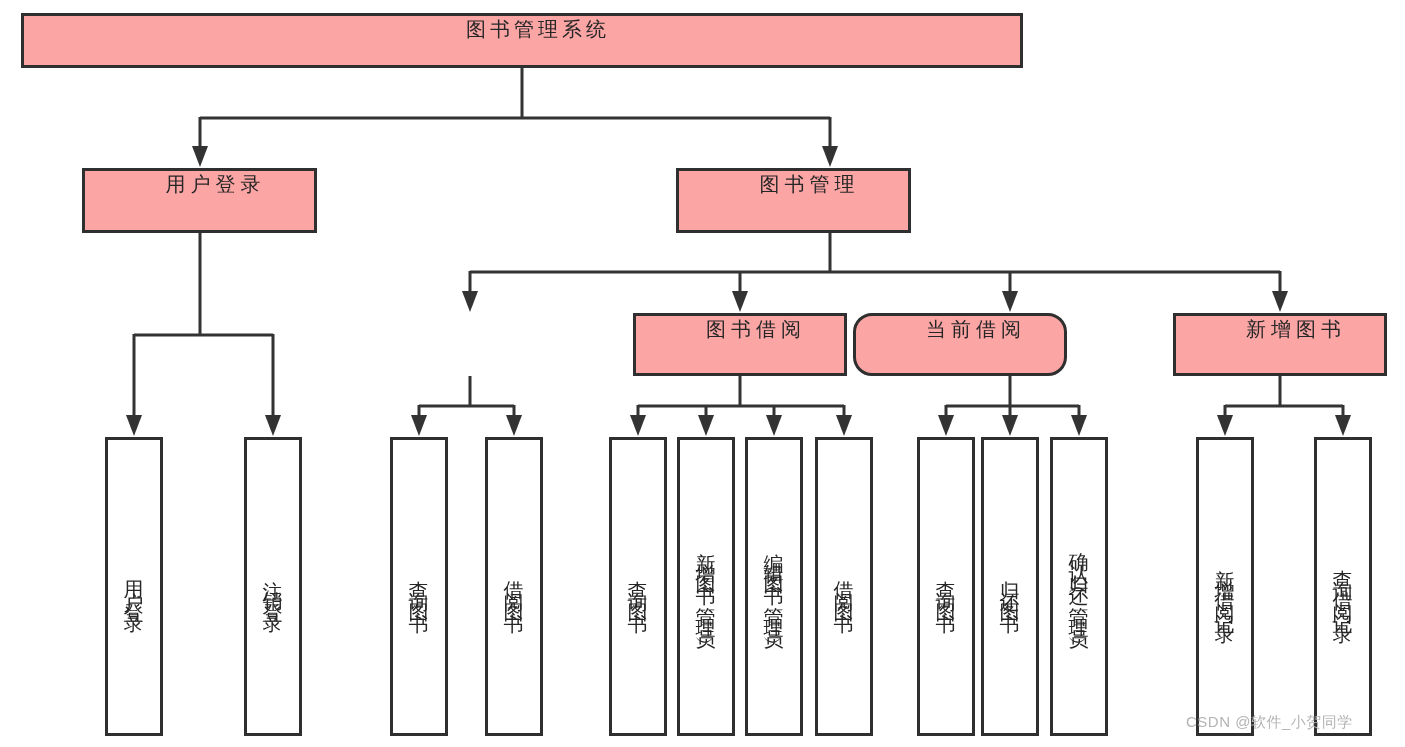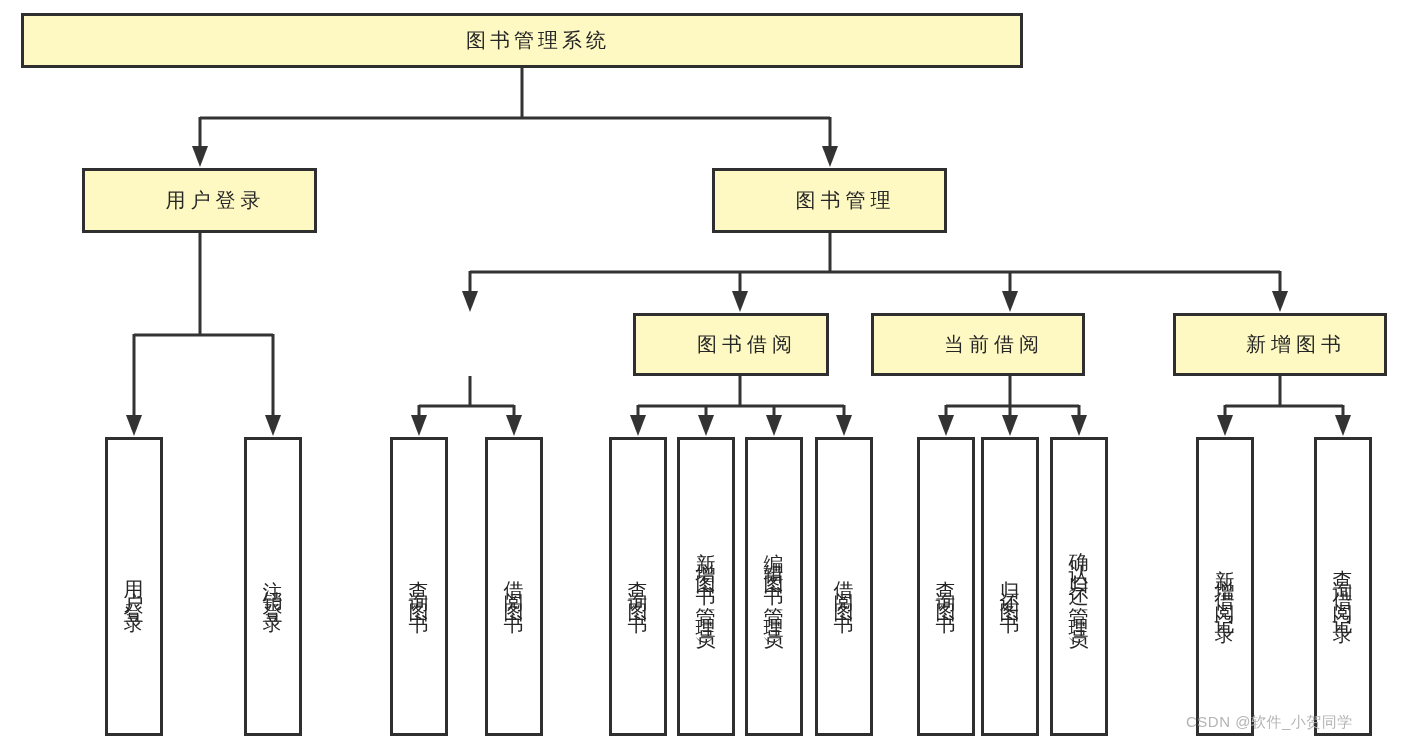--- a/index.html
+++ b/index.html
@@ -3,22 +3,22 @@
 <meta charset="utf-8">
 <style>
   html,body { margin:0; padding:0; background:#ffffff; }
   .canvas {
     position:relative; width:1405px; height:747px; background:#ffffff;
     font-family:"Liberation Sans","DejaVu Sans",sans-serif; color:#262626;
     overflow:hidden;
   }
   svg.wires { position:absolute; left:0; top:0; z-index:1; }
   .node {
-    position:absolute; box-sizing:border-box; background:#fef9c3;
-    border:3px solid #2f2f2f; display:flex; align-items:center; justify-content:center;
+    position:absolute; box-sizing:border-box; background:#fca5a5;
+    border:3px solid #2f2f2f; display:flex; align-items:flex-start; justify-content:center;
     font-size:20px; letter-spacing:5px; z-index:2; white-space:nowrap;padding-left:32px;
   }
   .node.root { letter-spacing:4px; }
   .leaf {
     position:absolute; box-sizing:border-box; background:#ffffff;
     border:3px solid #2f2f2f; display:flex; align-items:center; justify-content:center;
     z-index:2; top:437px; width:58px; height:299px;
   }
   .leaf span {
     writing-mode:vertical-rl; text-orientation:mixed;
@@ -74,28 +74,28 @@
     </g>
   </svg>
 
   <div class="node root" style="left:21px; top:13px; width:1002px; height:55px;">
     <span>图书管理系统</span>
   </div>
 
   <div class="node" style="left:82px; top:168px; width:235px; height:65px;">
     <span>用户登录</span>
   </div>
-  <div class="node" style="left:712px; top:168px; width:235px; height:65px;">
+  <div class="node" style="left:676px; top:168px; width:235px; height:65px;">
     <span>图书管理</span>
   </div>
 
-  <div class="node" style="left:633px; top:313px; width:196px; height:63px;">
+  <div class="node" style="left:633px; top:313px; width:214px; height:63px;">
     <span>图书借阅</span>
   </div>
-  <div class="node" style="left:871px; top:313px; width:214px; height:63px;">
+  <div class="node" style="left:853px; top:313px; width:214px; height:63px;border-radius:19px;">
     <span>当前借阅</span>
   </div>
   <div class="node" style="left:1173px; top:313px; width:214px; height:63px;">
     <span>新增图书</span>
   </div>
 
   <div class="leaf" style="left:105px;">
     <span>用户登录</span>
   </div>
   <div class="leaf" style="left:244px;">

